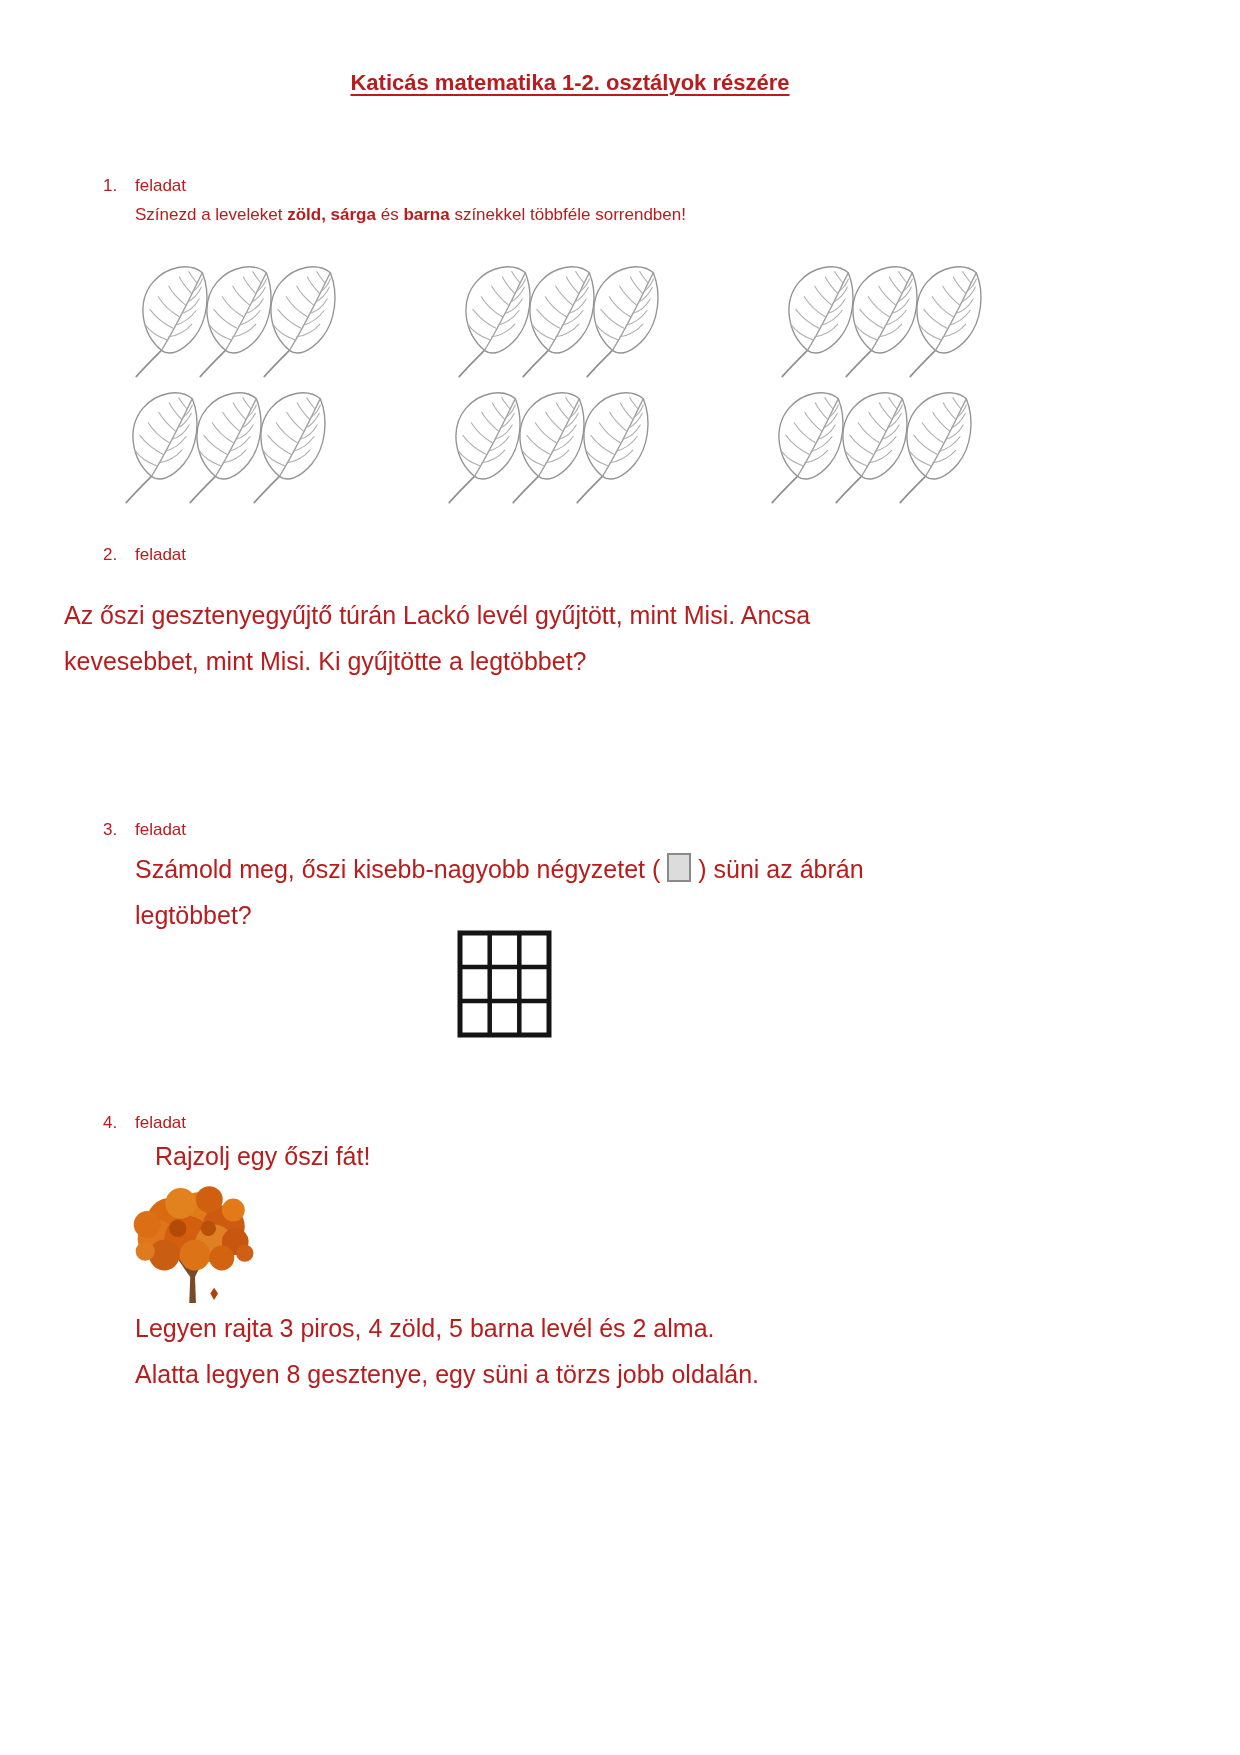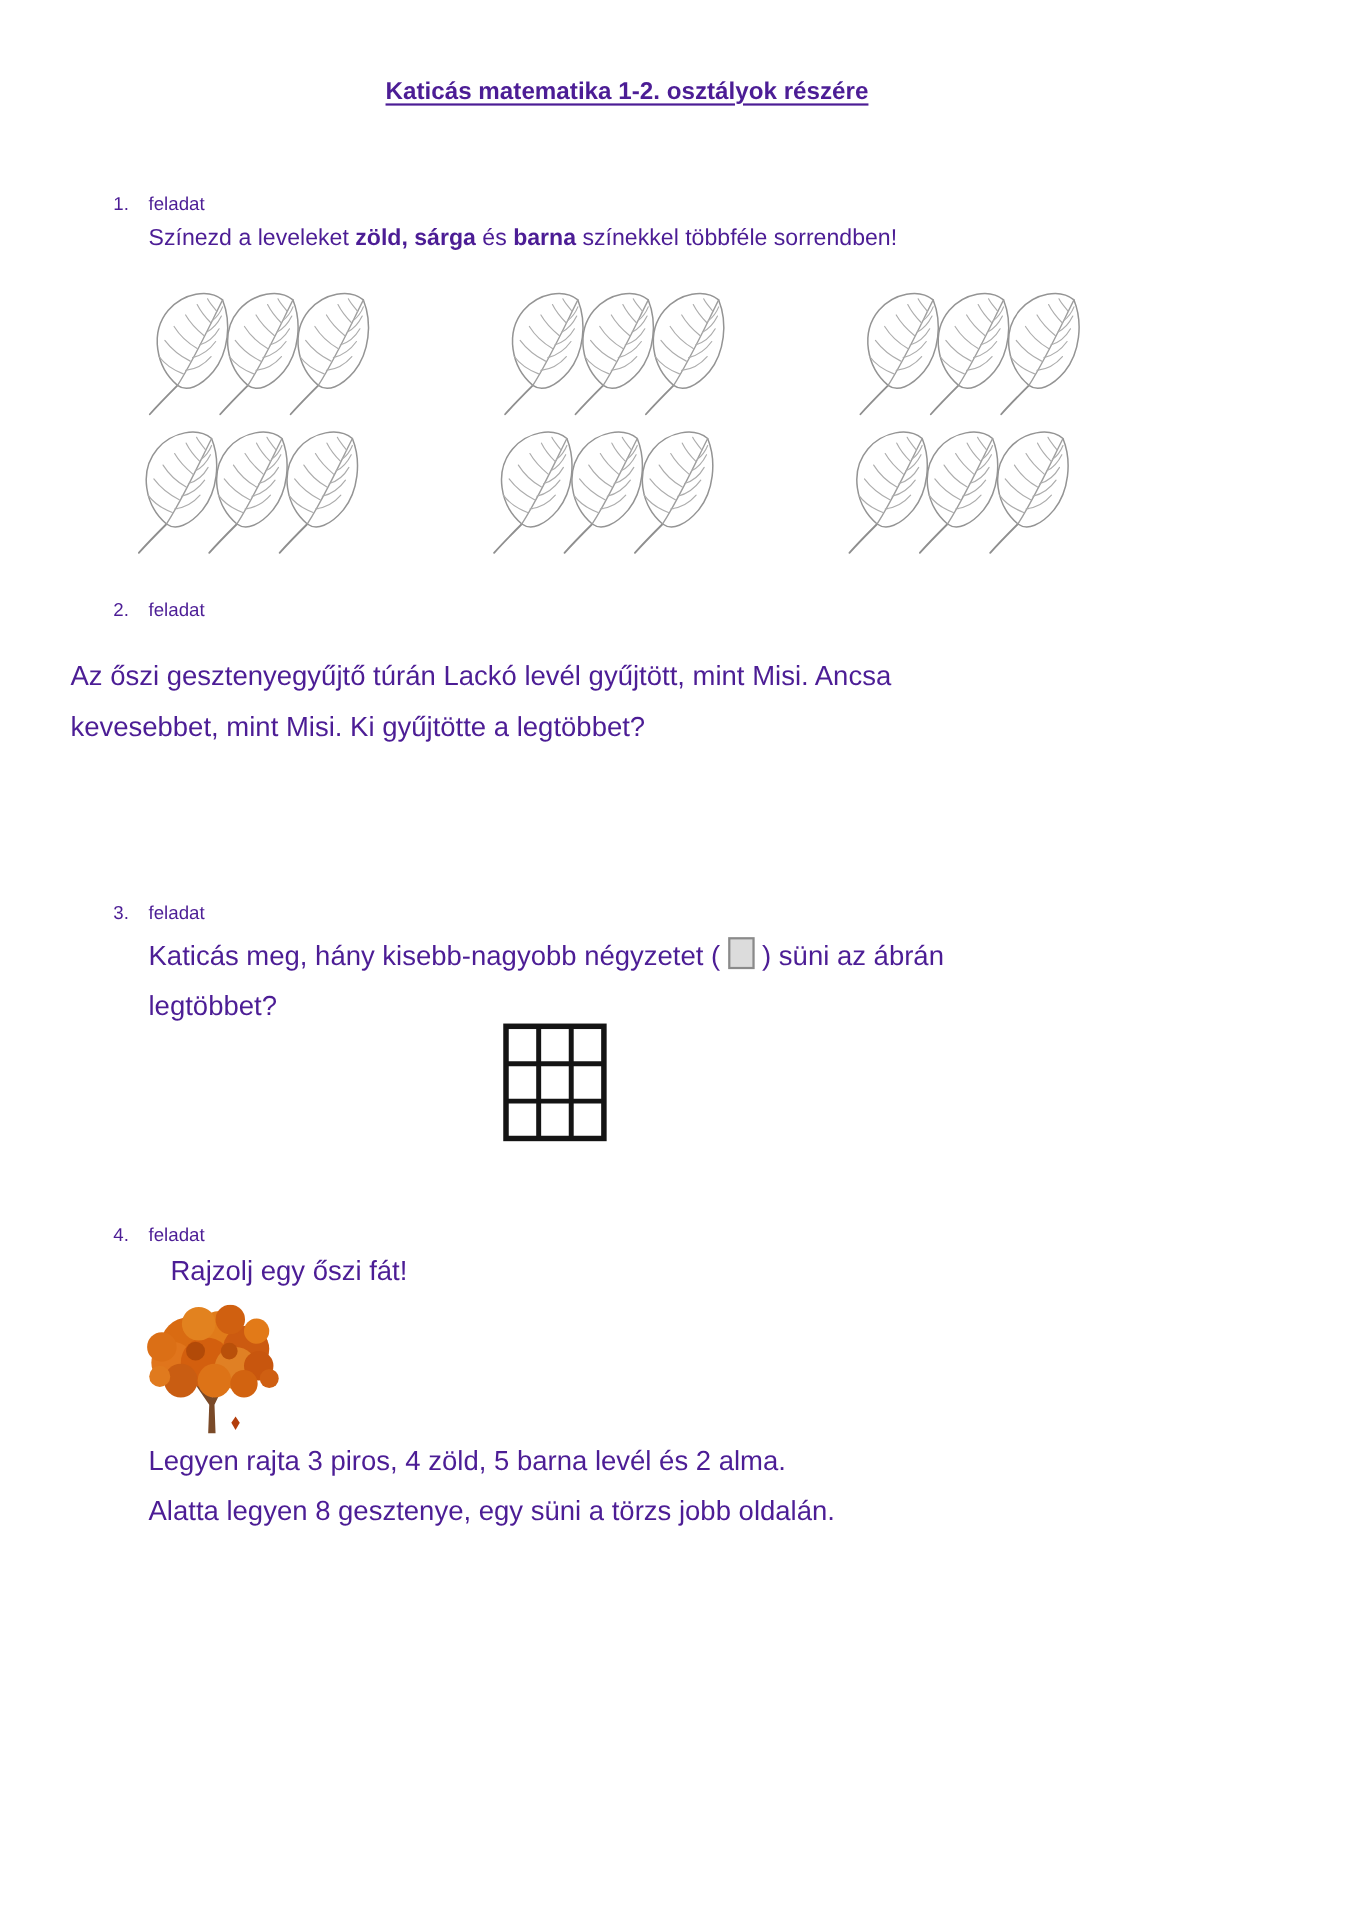--- a/index.html
+++ b/index.html
@@ -2,35 +2,35 @@
 <html><head>
 <meta charset="utf-8">
 <style>
   html,body{margin:0;padding:0;background:#e9e9e9;}
   #page{
     position:relative;
     width:1240px;height:1755px;
     margin:0 auto;
     background:#ffffff;
     font-family:"Liberation Sans", sans-serif;
-    color:#4c1d95;
+    color:#b91c1c;
     overflow:hidden;
   }
   .title{
     position:absolute;top:70px;left:0;width:1140px;
     text-align:center;
     font-size:22px;font-weight:bold;
     text-decoration:underline;
     text-underline-offset:4px;
     text-decoration-thickness:2px;
   }
   .task-head{position:absolute;font-size:17px;}
   .task-num{position:absolute;left:103px;}
   .task-lbl{position:absolute;left:135px;}
-  .small-text{position:absolute;left:135px;font-size:21px;}
+  .small-text{position:absolute;left:135px;font-size:17px;}
   .big-text{font-size:25px;line-height:46px;}
   .leaf-row{
     position:absolute;height:124px;width:858px;
     display:flex;justify-content:space-between;
   }
   .leaf-group{display:flex;}
   .leaf{width:84px;height:116px;}
   .leaf + .leaf{margin-left:-20px;}
   .sq-symbol{
     display:inline-block;
@@ -160,21 +160,21 @@
   <span class="task-head task-num" style="top:545px">2.</span>
   <span class="task-head task-lbl" style="top:545px">feladat</span>
   <div class="t2-para big-text">
     <span style="display:block">Az őszi gesztenyegyűjtő túrán Lackó levél gyűjtött, mint Misi. Ancsa</span>
     <span style="display:block">kevesebbet, mint Misi. Ki gyűjtötte a legtöbbet?</span>
   </div>
 
   <span class="task-head task-num" style="top:820px">3.</span>
   <span class="task-head task-lbl" style="top:820px">feladat</span>
   <div class="t3-para big-text">
-    <span>Katicás meg, hány kisebb-nagyobb négyzetet (</span><span class="sq-symbol"></span><span>) süni az ábrán</span><br>
+    <span>Számold meg, őszi kisebb-nagyobb négyzetet (</span><span class="sq-symbol"></span><span>) süni az ábrán</span><br>
     <span>legtöbbet?</span>
   </div>
 
   <svg class="grid-fig" width="95" height="108" viewBox="0 0 95 108">
     <g stroke="#141414" fill="none">
       <rect x="3" y="3" width="89" height="102" stroke-width="5"></rect>
       <line x1="32.7" y1="3" x2="32.7" y2="105" stroke-width="4.5"></line>
       <line x1="62.3" y1="3" x2="62.3" y2="105" stroke-width="4.5"></line>
       <line x1="3" y1="37" x2="92" y2="37" stroke-width="4.5"></line>
       <line x1="3" y1="71" x2="92" y2="71" stroke-width="4.5"></line>

